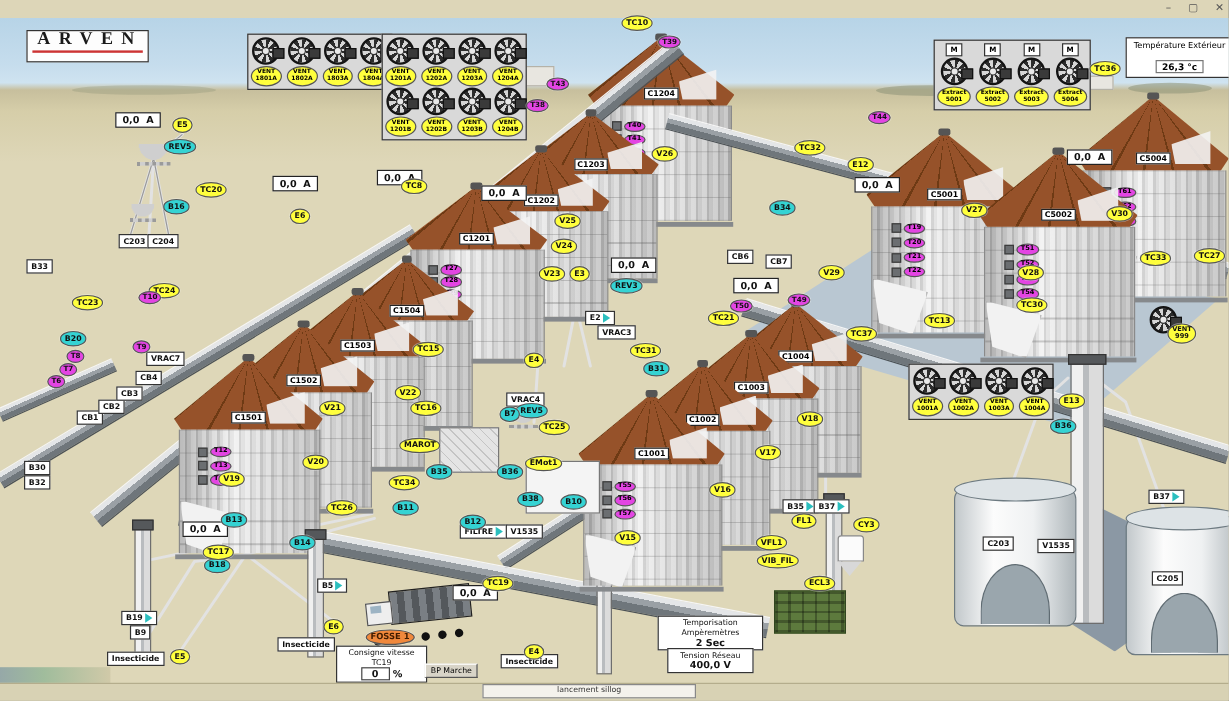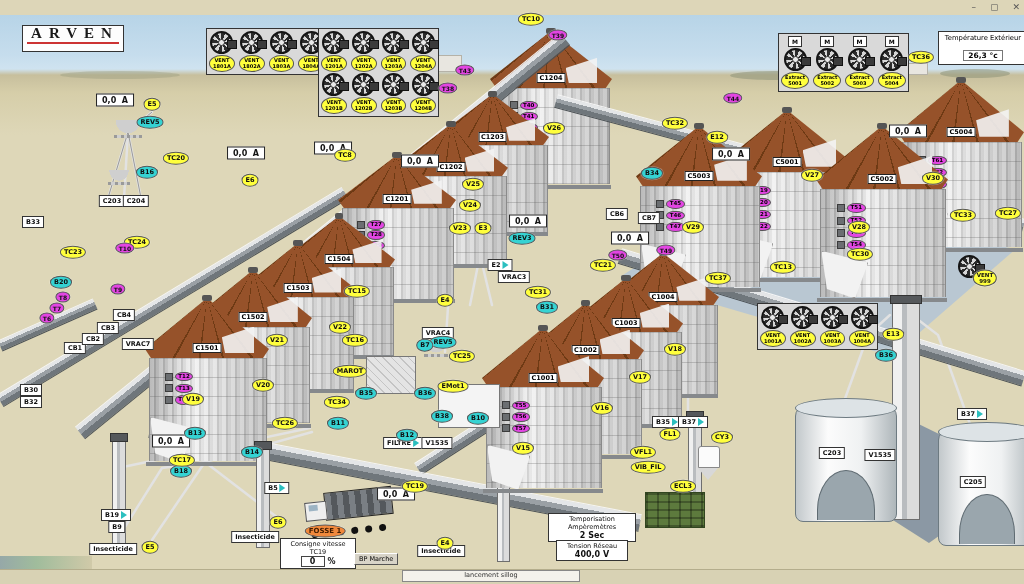--- a/index.html
+++ b/index.html
@@ -448,41 +448,20 @@
         </div>
         <div class="sens" style="left: 16%; top: 51%;">
           <div class="sq"></div>
           <div class="ov">T75</div>
         </div>
         <div class="sens" style="left: 16%; top: 58%;">
           <div class="sq"></div>
           <div class="ov">T77</div>
         </div>
       </div>
-      <div class="silo" style="left: 636px; top: 111px; width: 126px; height: 166px; position: absolute; z-index: 111;">
-        <div class="roof"></div>
-        <div class="shine"></div>
-        <div class="cap"></div>
-        <div class="body"></div>
-        <div class="hopper"></div>
-        <div class="base"></div>
-        <div class="slabel">C5003</div>
-        <div class="sens" style="left: 16%; top: 44%;">
-          <div class="sq"></div>
-          <div class="ov">T45</div>
-        </div>
-        <div class="sens" style="left: 16%; top: 51%;">
-          <div class="sq"></div>
-          <div class="ov">T46</div>
-        </div>
-        <div class="sens" style="left: 16%; top: 58%;">
-          <div class="sq"></div>
-          <div class="ov">T47</div>
-        </div>
-      </div>
       <div class="silo" style="left: 722px; top: 95px; width: 130px; height: 172px; position: absolute; z-index: 95;">
         <div class="roof"></div>
         <div class="shine"></div>
         <div class="cap"></div>
         <div class="body"></div>
         <div class="hopper"></div>
         <div class="base"></div>
         <div class="slabel">C5001</div>
         <div class="sens" style="left: 16%; top: 44%;">
           <div class="sq"></div>
@@ -715,21 +694,21 @@
       <div class="amp ctr" style="left: 115px; top: 85px; position: absolute;">0,0  A</div>
       <div class="amp ctr" style="left: 246px; top: 138px; position: absolute;">0,0  A</div>
       <div class="amp ctr" style="left: 333px; top: 133px; position: absolute;">0,0  A</div>
       <div class="amp ctr" style="left: 420px; top: 146px; position: absolute;">0,0  A</div>
       <div class="amp ctr" style="left: 528px; top: 206px; position: absolute;">0,0  A</div>
       <div class="amp ctr" style="left: 630px; top: 223px; position: absolute;">0,0  A</div>
       <div class="amp ctr" style="left: 731px; top: 139px; position: absolute;">0,0  A</div>
       <div class="amp ctr" style="left: 908px; top: 116px; position: absolute;">0,0  A</div>
       <div class="amp ctr" style="left: 171px; top: 426px; position: absolute;">0,0  A</div>
       <div class="amp ctr" style="left: 396px; top: 479px; position: absolute;">0,0  A</div>
-      <div class="lblbox ctr" style="left: 138px; top: 284px; position: absolute; margin-top: 45px;">
+      <div class="lblbox ctr" style="left: 138px; top: 284px; position: absolute;">
         <span>VRAC7</span>
       </div>
       <div class="lblbox ctr" style="left: 514px; top: 262px; position: absolute;">
         <span>VRAC3</span>
       </div>
       <div class="lblbox ctr" style="left: 438px; top: 318px; position: absolute;">
         <span>VRAC4</span>
       </div>
       <div class="lblbox ctr" style="left: 403px; top: 428px; position: absolute;">
         <span>FILTRE</span>
@@ -860,21 +839,21 @@
       <div class="tag y ctr" style="left: 675px; top: 334px; position: absolute;">V18</div>
       <div class="tag y ctr" style="left: 538px; top: 277px; position: absolute;">TC31</div>
       <div class="tag c ctr" style="left: 547px; top: 292px; position: absolute;">B31</div>
       <div class="tag c ctr" style="left: 443px; top: 327px; position: absolute;">REV5</div>
       <div class="tag y ctr" style="left: 462px; top: 341px; position: absolute;">TC25</div>
       <div class="tag y ctr" style="left: 453px; top: 371px; position: absolute;">EMot1</div>
       <div class="tag c ctr" style="left: 425px; top: 330px; position: absolute;">B7</div>
       <div class="tag c ctr" style="left: 425px; top: 378px; position: absolute;">B36</div>
       <div class="tag c ctr" style="left: 442px; top: 401px; position: absolute;">B38</div>
       <div class="tag c ctr" style="left: 478px; top: 403px; position: absolute;">B10</div>
-      <div class="tag c ctr" style="left: 407px; top: 420px; position: absolute;">B12</div>
+      <div class="tag c ctr" style="left: 394px; top: 420px; position: absolute;">B12</div>
       <div class="tag c ctr" style="left: 195px; top: 418px; position: absolute;">B13</div>
       <div class="tag c ctr" style="left: 252px; top: 437px; position: absolute; text-align: right;">B14</div>
       <div class="tag c ctr" style="left: 181px; top: 456px; position: absolute;">B18</div>
       <div class="tag y ctr" style="left: 182px; top: 445px; position: absolute;">TC17</div>
       <div class="tag y ctr" style="left: 675px; top: 108px; position: absolute;">TC32</div>
       <div class="tag y ctr" style="left: 717px; top: 122px; position: absolute;">E12</div>
       <div class="tag c ctr" style="left: 652px; top: 158px; position: absolute;">B34</div>
       <div class="tag m ctr" style="left: 733px; top: 83px; position: absolute;">T44</div>
       <div class="tag y ctr" style="left: 693px; top: 212px; position: absolute;">V29</div>
       <div class="tag y ctr" style="left: 772px; top: 160px; position: absolute; margin-left: 40px;">V27</div>

